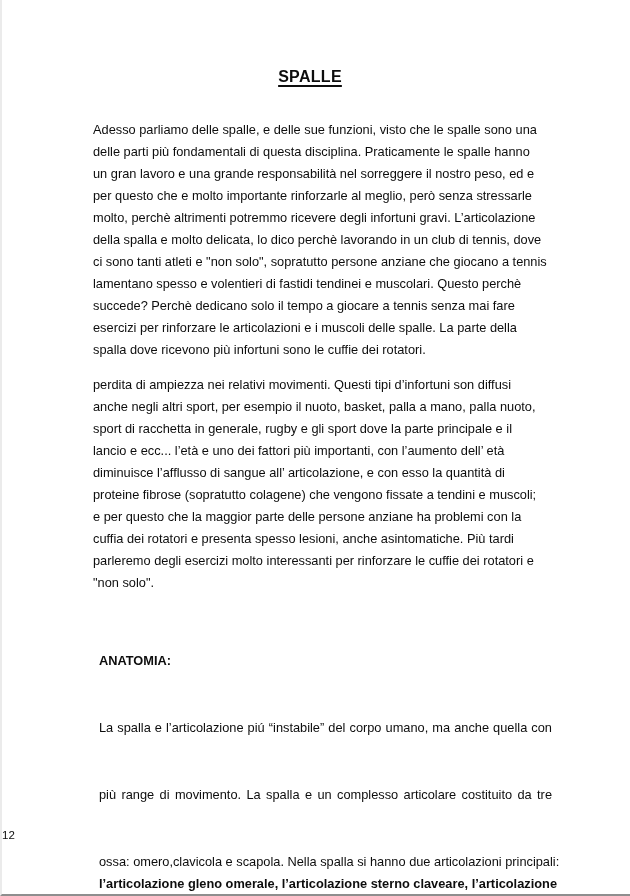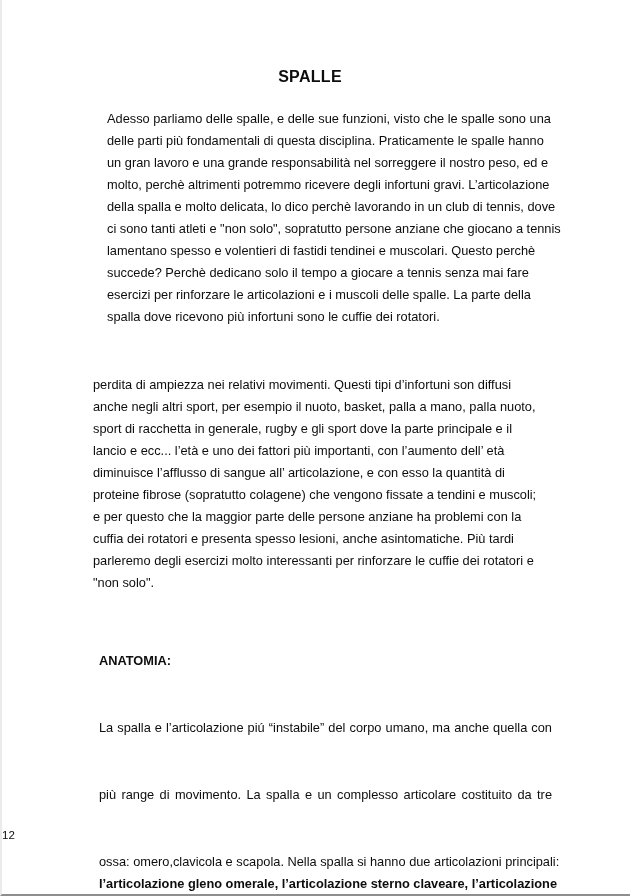--- a/index.html
+++ b/index.html
@@ -21,35 +21,36 @@
   }
   .page-title {
     position: absolute;
     top: 67px;
     left: 0;
     right: 12px;
     text-align: center;
     font-size: 16px;
     font-weight: 700;
     line-height: 20px;
+    text-decoration: underline;
     text-decoration-thickness: 1.5px;
     text-underline-offset: 3px;
     letter-spacing: 0.3px;
   }
   .para {
     position: absolute;
     left: 91px;
     width: 453px;
     font-size: 12.8px;
     line-height: 22px;
   }
   .para .line {
     white-space: nowrap;
   }
-  .para-intro  { top: 108px; margin-left: 14px; }
+  .para-intro  { top: 119px; }
   .para-causes { top: 374px; }
   .anatomy {
     position: absolute;
     left: 97px;
     width: 453px;
     top: 650px;
     font-size: 12.8px;
     line-height: 22px;
   }
   .anatomy .section-heading {
@@ -86,20 +87,21 @@
 <body>
 
 <div class="page">
 
   <div class="page-title">SPALLE</div>
 
   <div class="para para-intro">
       <div class="line">Adesso parliamo delle spalle, e delle sue funzioni, visto che le spalle sono una</div>
       <div class="line">delle parti più fondamentali di questa disciplina. Praticamente le spalle hanno</div>
       <div class="line">un gran lavoro e una grande responsabilità nel sorreggere il nostro peso, ed e</div>
+      <div class="line">per questo che e molto importante rinforzarle al meglio, però senza stressarle</div>
       <div class="line">molto, perchè altrimenti potremmo ricevere degli infortuni gravi. L’articolazione</div>
       <div class="line">della spalla e molto delicata, lo dico perchè lavorando in un club di tennis, dove</div>
       <div class="line">ci sono tanti atleti e "non solo", sopratutto persone anziane che giocano a tennis</div>
       <div class="line">lamentano spesso e volentieri di fastidi tendinei e muscolari. Questo perchè</div>
       <div class="line">succede? Perchè dedicano solo il tempo a giocare a tennis senza mai fare</div>
       <div class="line">esercizi per rinforzare le articolazioni e i muscoli delle spalle. La parte della</div>
       <div class="line">spalla dove ricevono più infortuni sono le cuffie dei rotatori.</div>
     </div>
 
   <div class="para para-causes">

